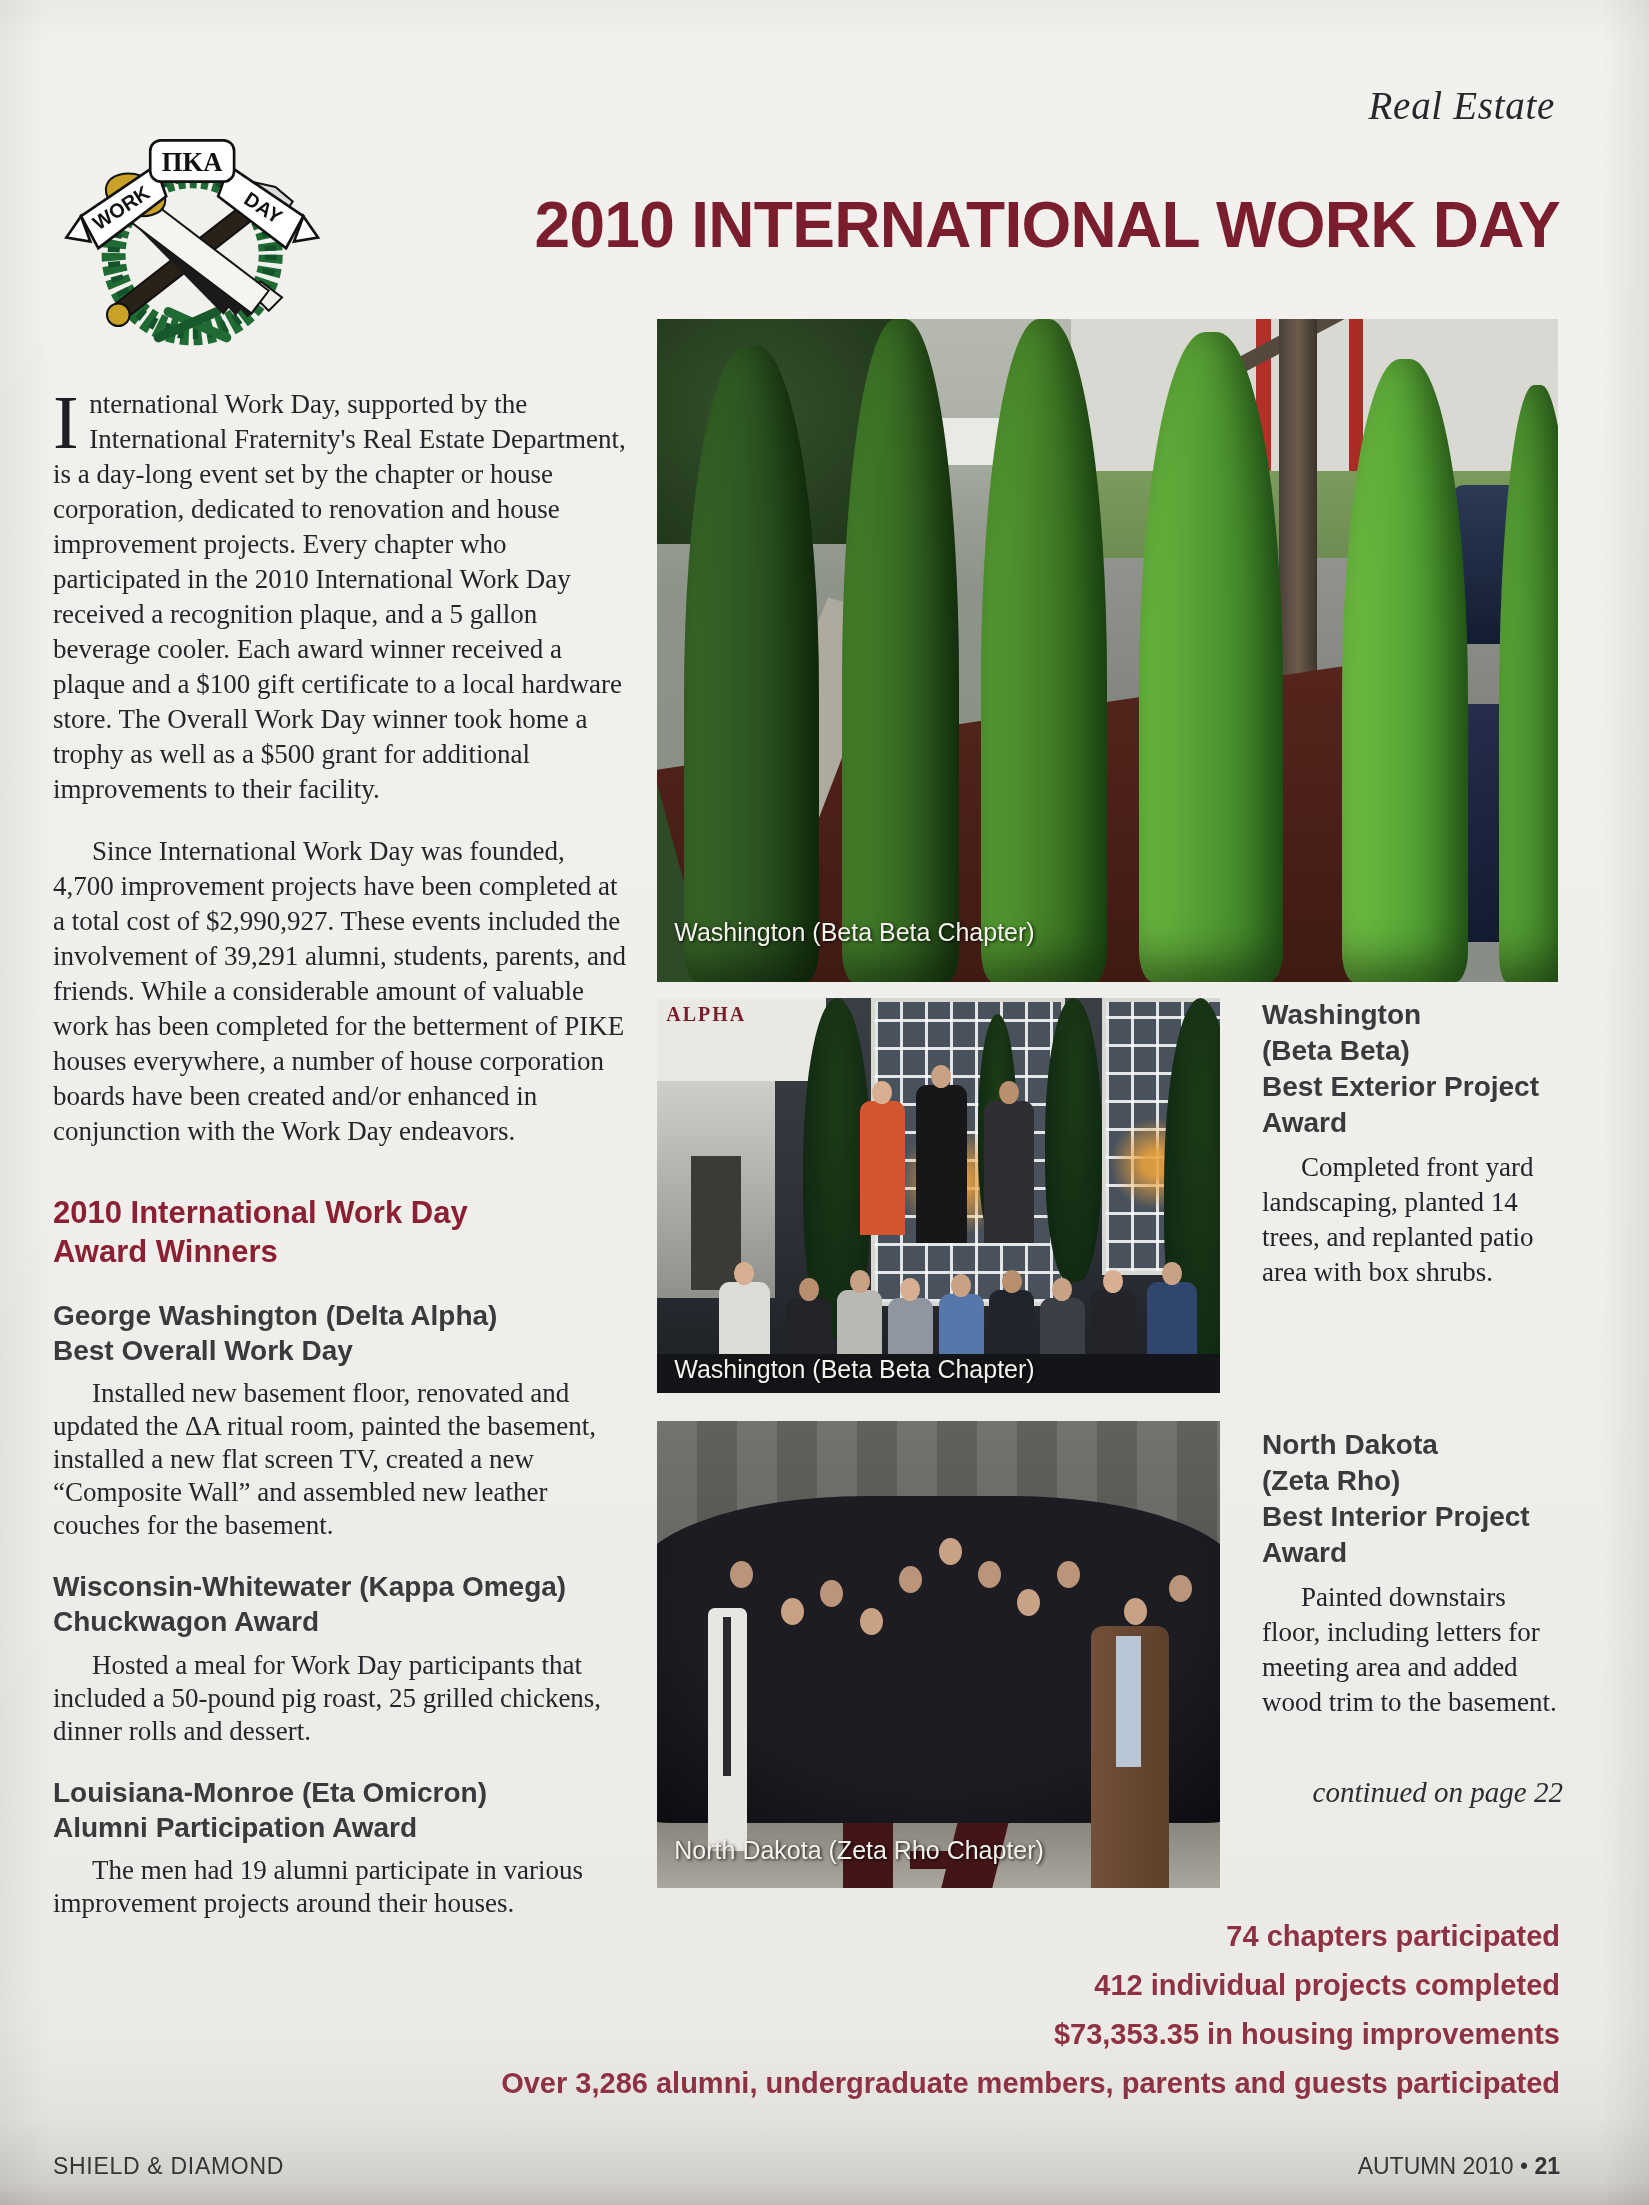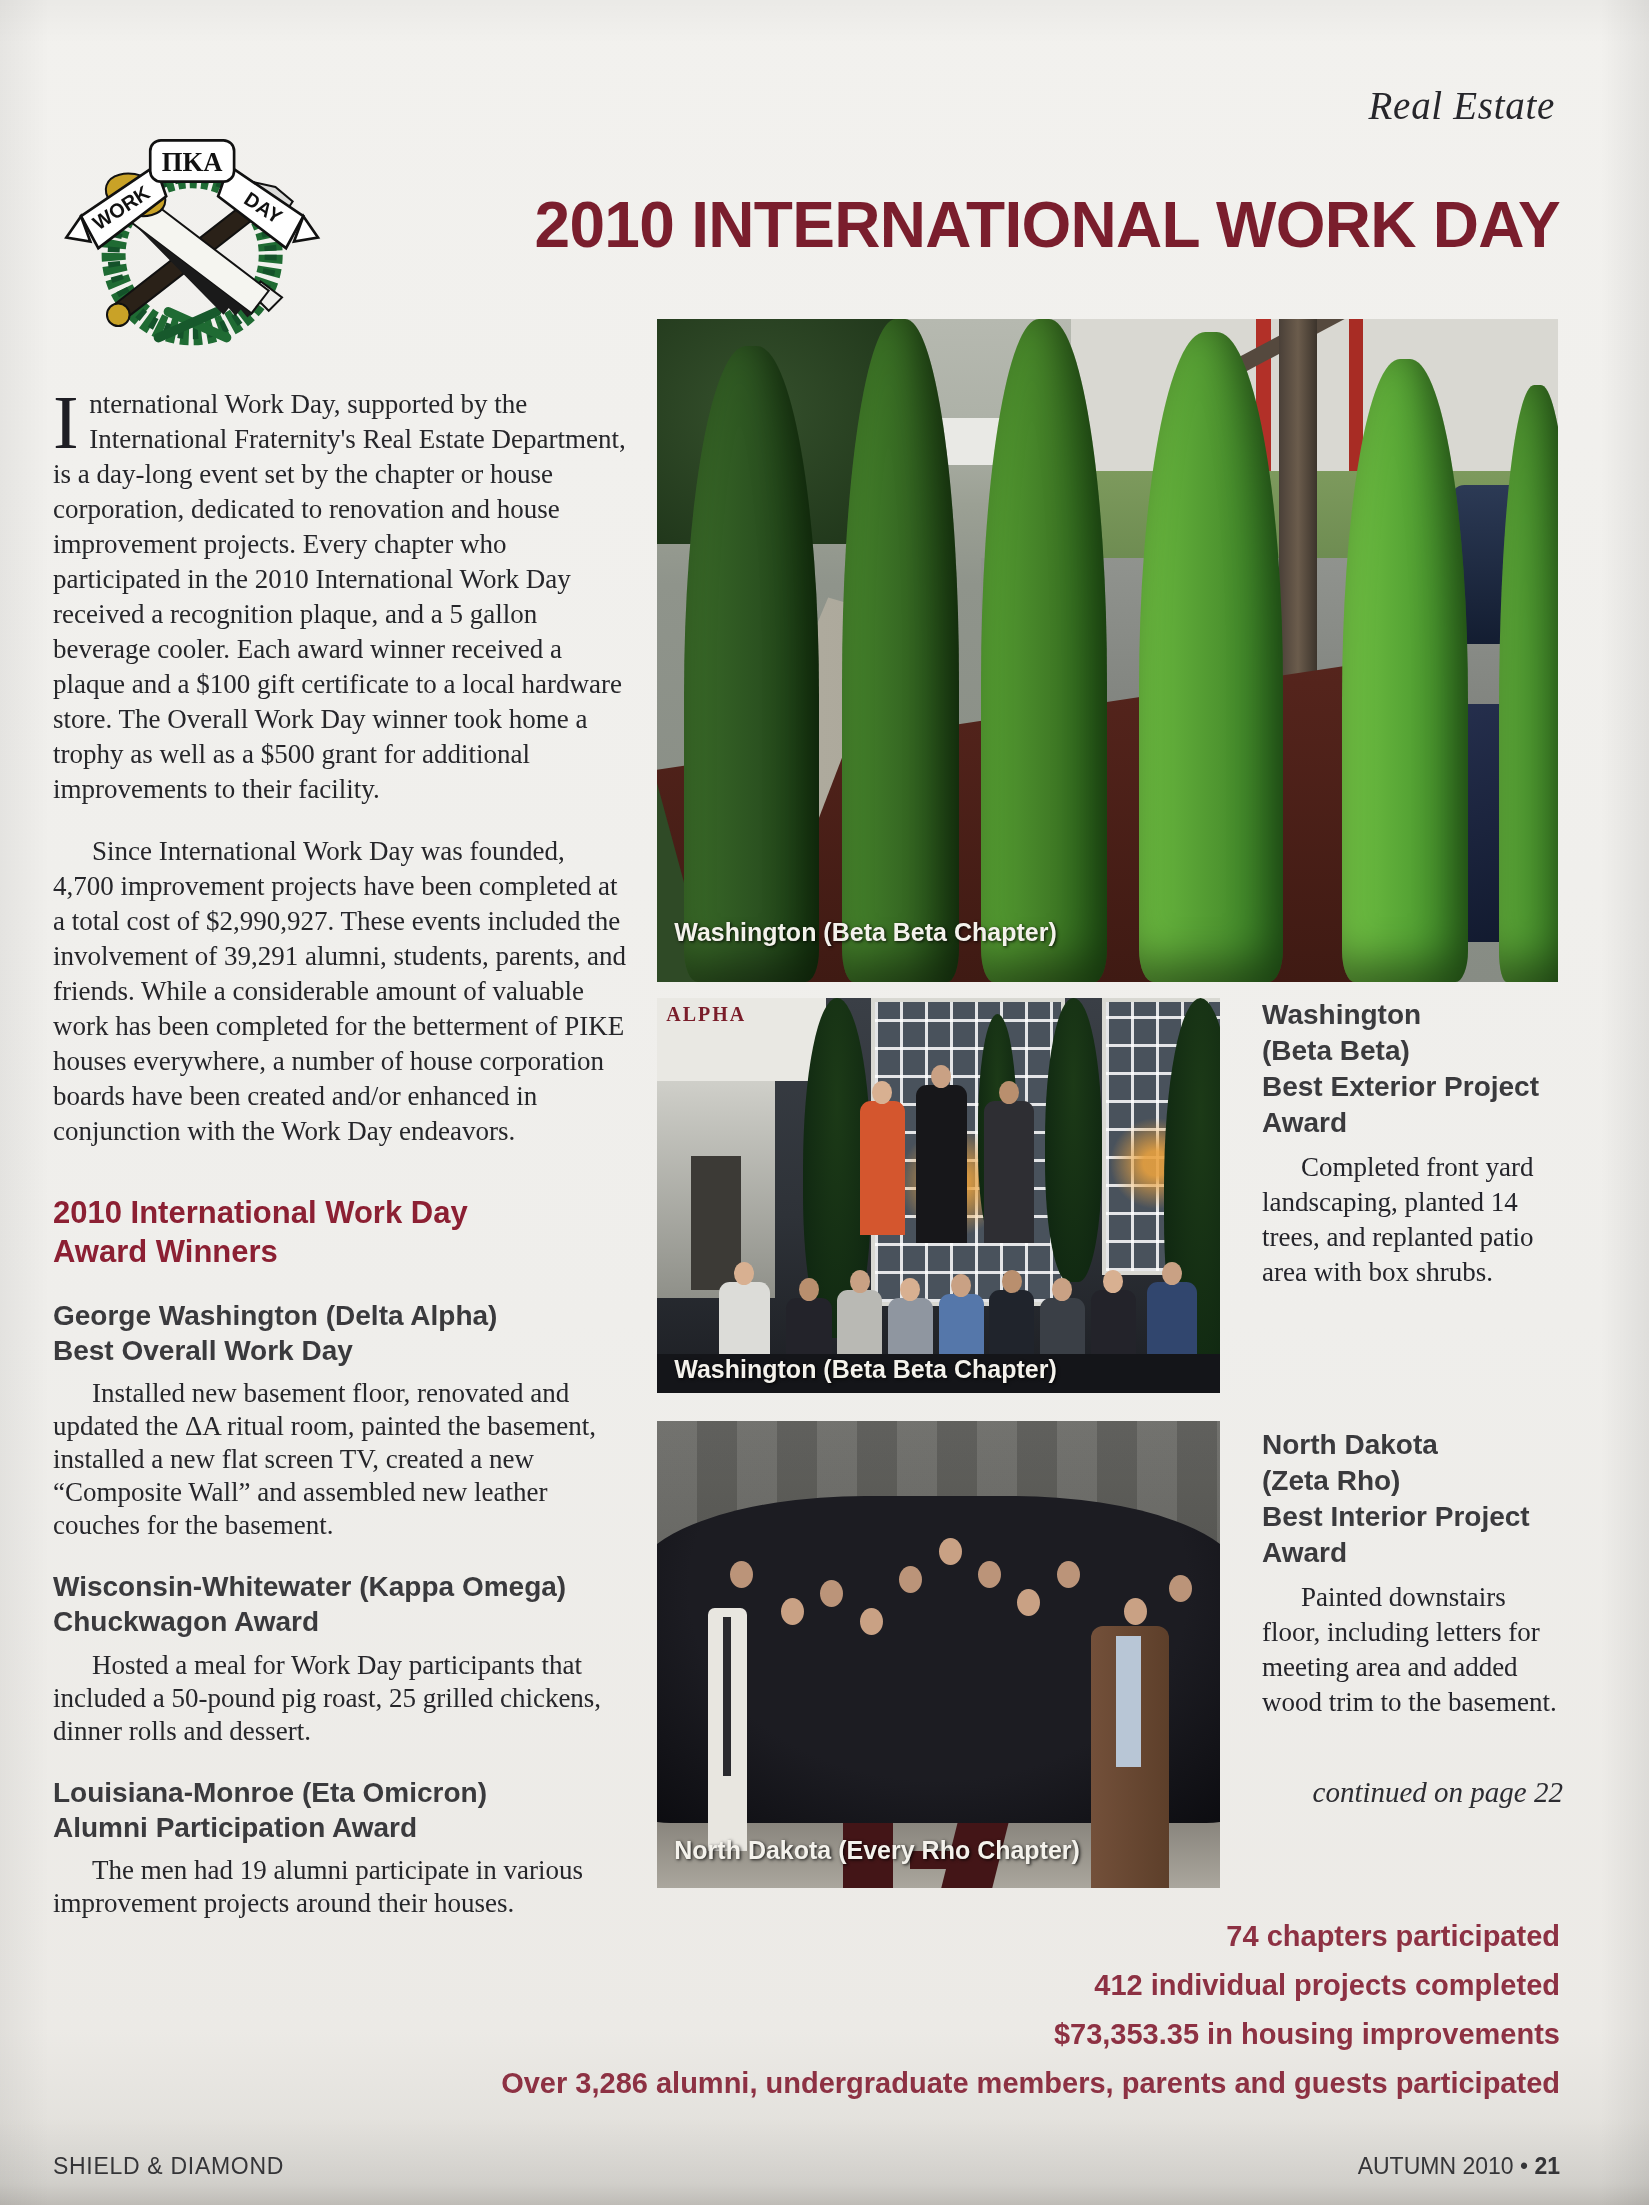--- a/index.html
+++ b/index.html
@@ -34,21 +34,21 @@
   
   .right-award{position:absolute;width:301px;left:1262px;}
   .ra1{top:997px;} .ra2{top:1427px;}
   .right-award .award-heading{font-size:28px;line-height:36px;}
   .right-award .award-body{font-size:27px;line-height:35px;}
   .continued{margin-top:56px;text-align:right;font-style:italic;font-size:29px;color:#2c2c31;}
 
   
   .photo{position:absolute;overflow:hidden;background:#777;}
   .photo *{position:absolute;}
-  .caption{font-family:"Liberation Sans",sans-serif;font-weight:700;font-size:25px;color:#f4f2ec;
+  .caption{font-family:"Liberation Sans",sans-serif;font-weight:400;font-size:25px;color:#f4f2ec;
     text-shadow:1.3px 1.3px 3.3px rgba(0,0,0,.85);left:17.3px;z-index:40;}
 
   
   .photo1{left:657px;top:319px;width:901px;height:663px;}
   .p1-bg{inset:0;background:linear-gradient(180deg,#b6b9b0 0%,#adb1a7 16%,#9ba094 28%,#8f948b 40%,#878c84 100%);}
   .p1-house{left:46%;top:0;width:54%;height:25%;
     background:linear-gradient(90deg,#d9d8d2 0 38%,#b23028 38% 41%,#d9d8d2 41% 57%,#a82c24 57% 60%,#d9d8d2 60% 100%);}
   .p1-carwhite{left:27%;top:15%;width:12%;height:7%;background:#e9e9e5;border-radius:8px;}
   .p1-hedge{left:0;top:0;width:27%;height:34%;background:radial-gradient(ellipse at 40% 40%,#35502c,#1d3318);}
   .p1-lawn{left:40%;top:23%;width:60%;height:15%;background:linear-gradient(180deg,#7d9a5d,#6c8a50);}
@@ -255,21 +255,21 @@
   <div class="head" style="left:50%;top:25%;background:#c9a184;"></div>
   <div class="head" style="left:57%;top:30%;"></div>
   <div class="head" style="left:64%;top:36%;background:#c9a184;"></div>
   <div class="head" style="left:71%;top:30%;"></div>
   <div class="head" style="left:83%;top:38%;background:#c9a184;"></div>
   <div class="head" style="left:91%;top:33%;"></div>
   <div class="p3-white"></div>
   <div class="p3-tie"></div>
   <div class="p3-brown"></div>
   <div class="p3-shirt"></div>
-  <div class="caption">North Dakota (Every Rho Chapter)</div>
+  <div class="caption">North Dakota (Zeta Rho Chapter)</div>
 </div>
 
 <div class="right-award ra1">
   <div class="award-heading">Washington
 (Beta Beta)
 Best Exterior Project
 Award</div>
   <p class="award-body">Completed front yard landscaping, planted 14 trees, and replanted patio area with box shrubs.</p>
 </div>
 <div class="right-award ra2">

